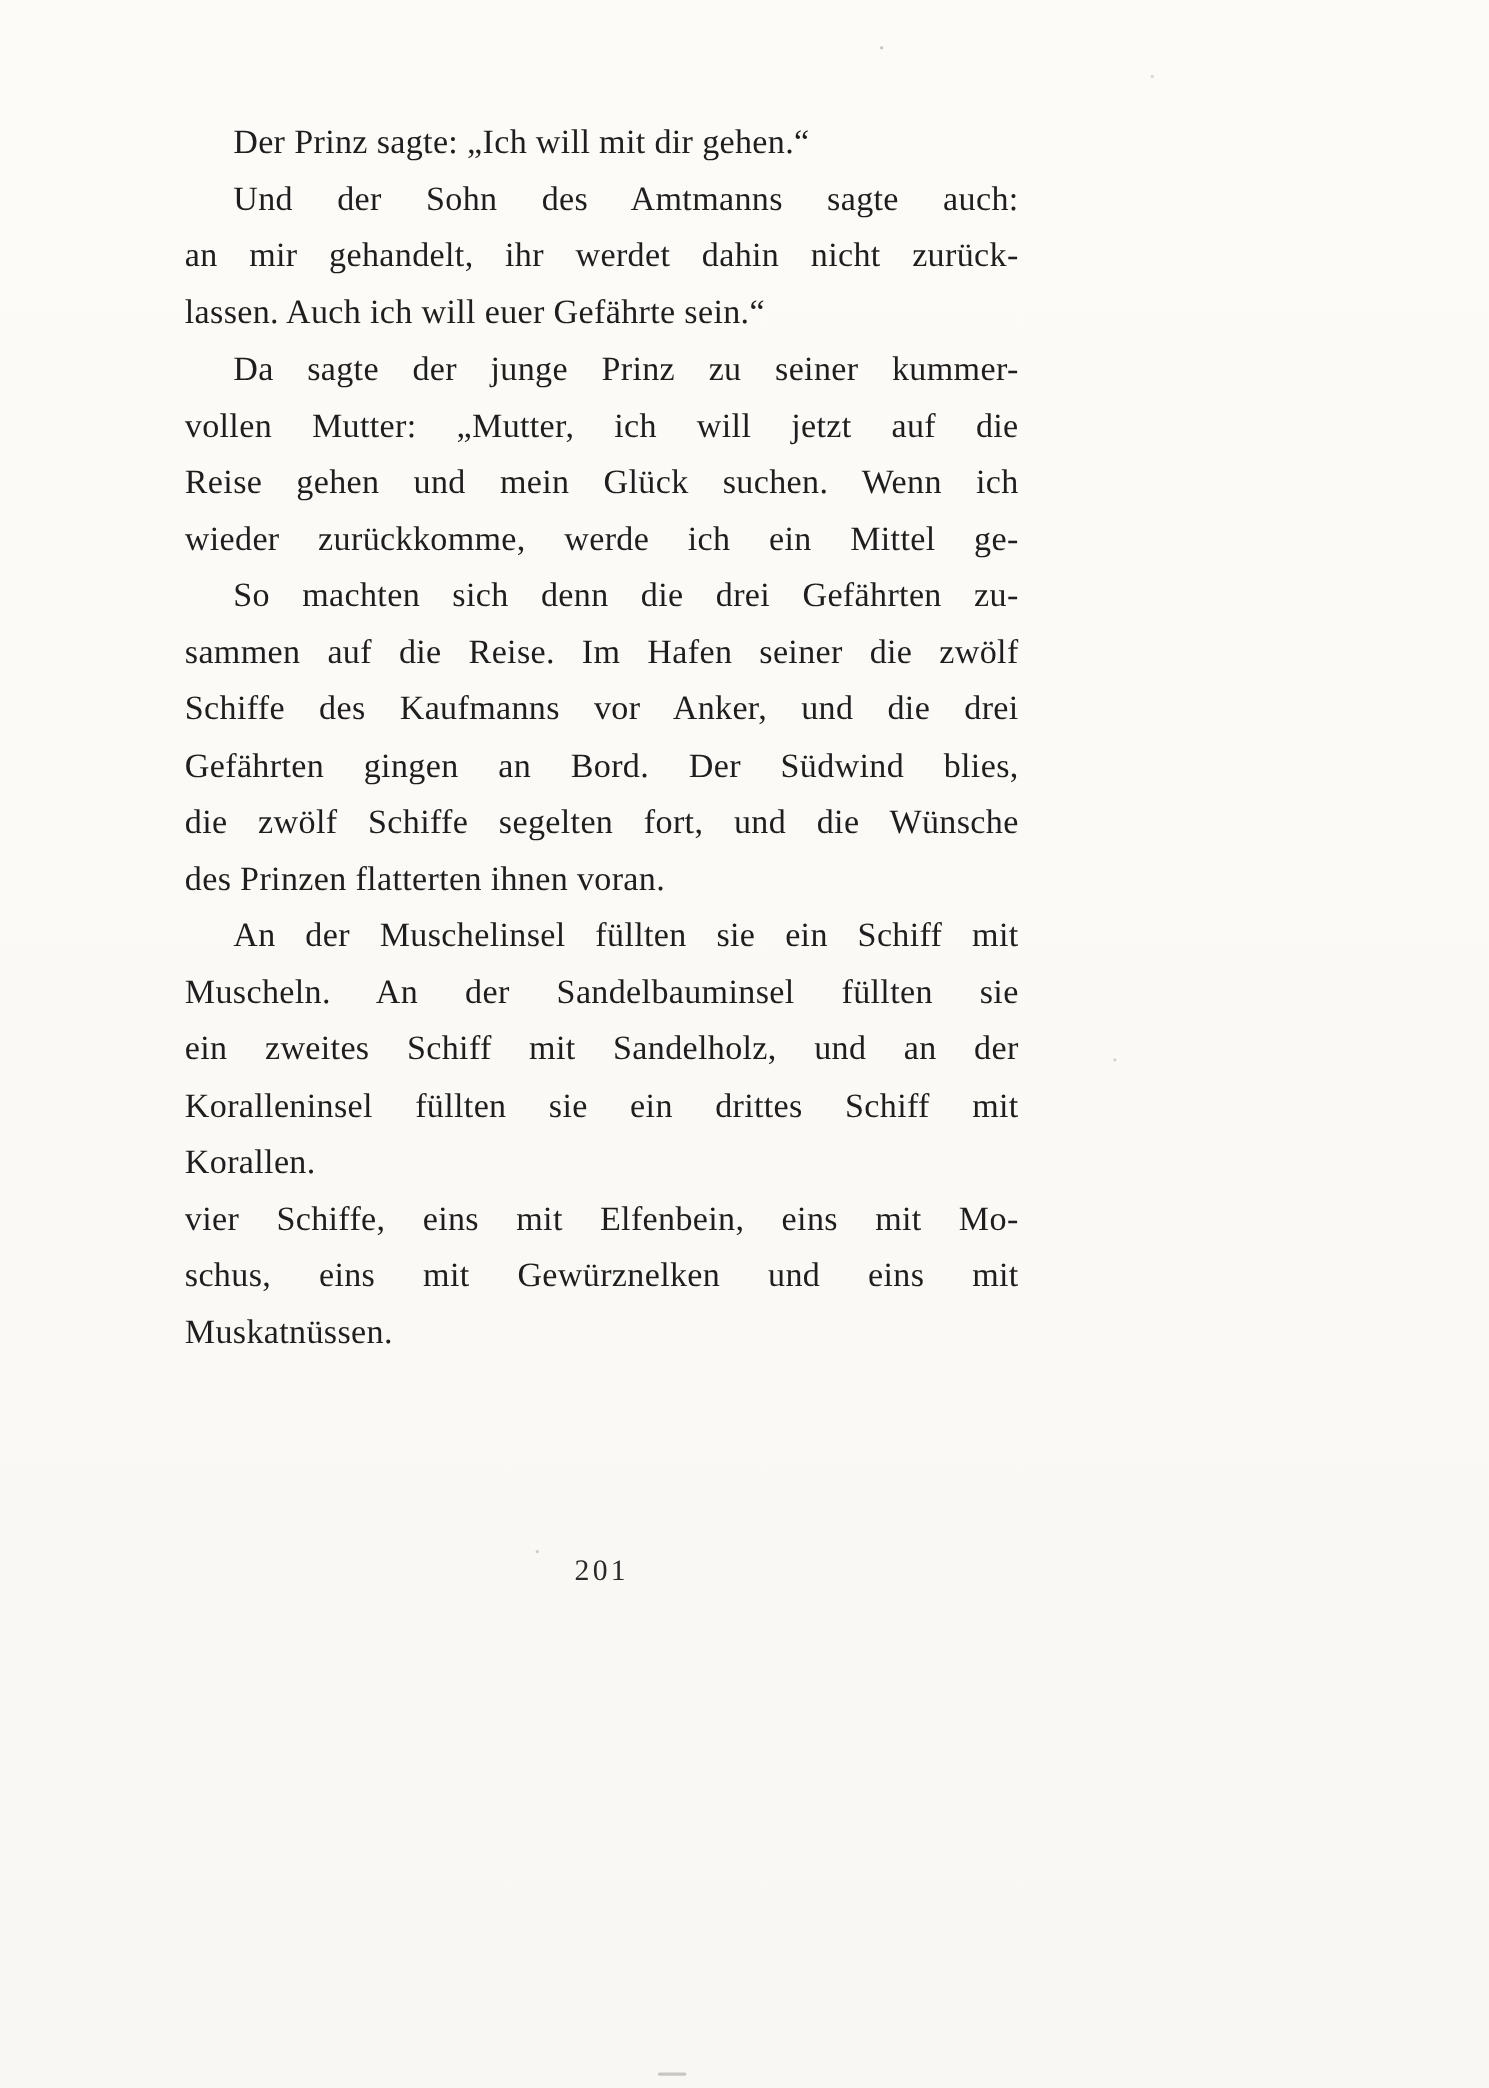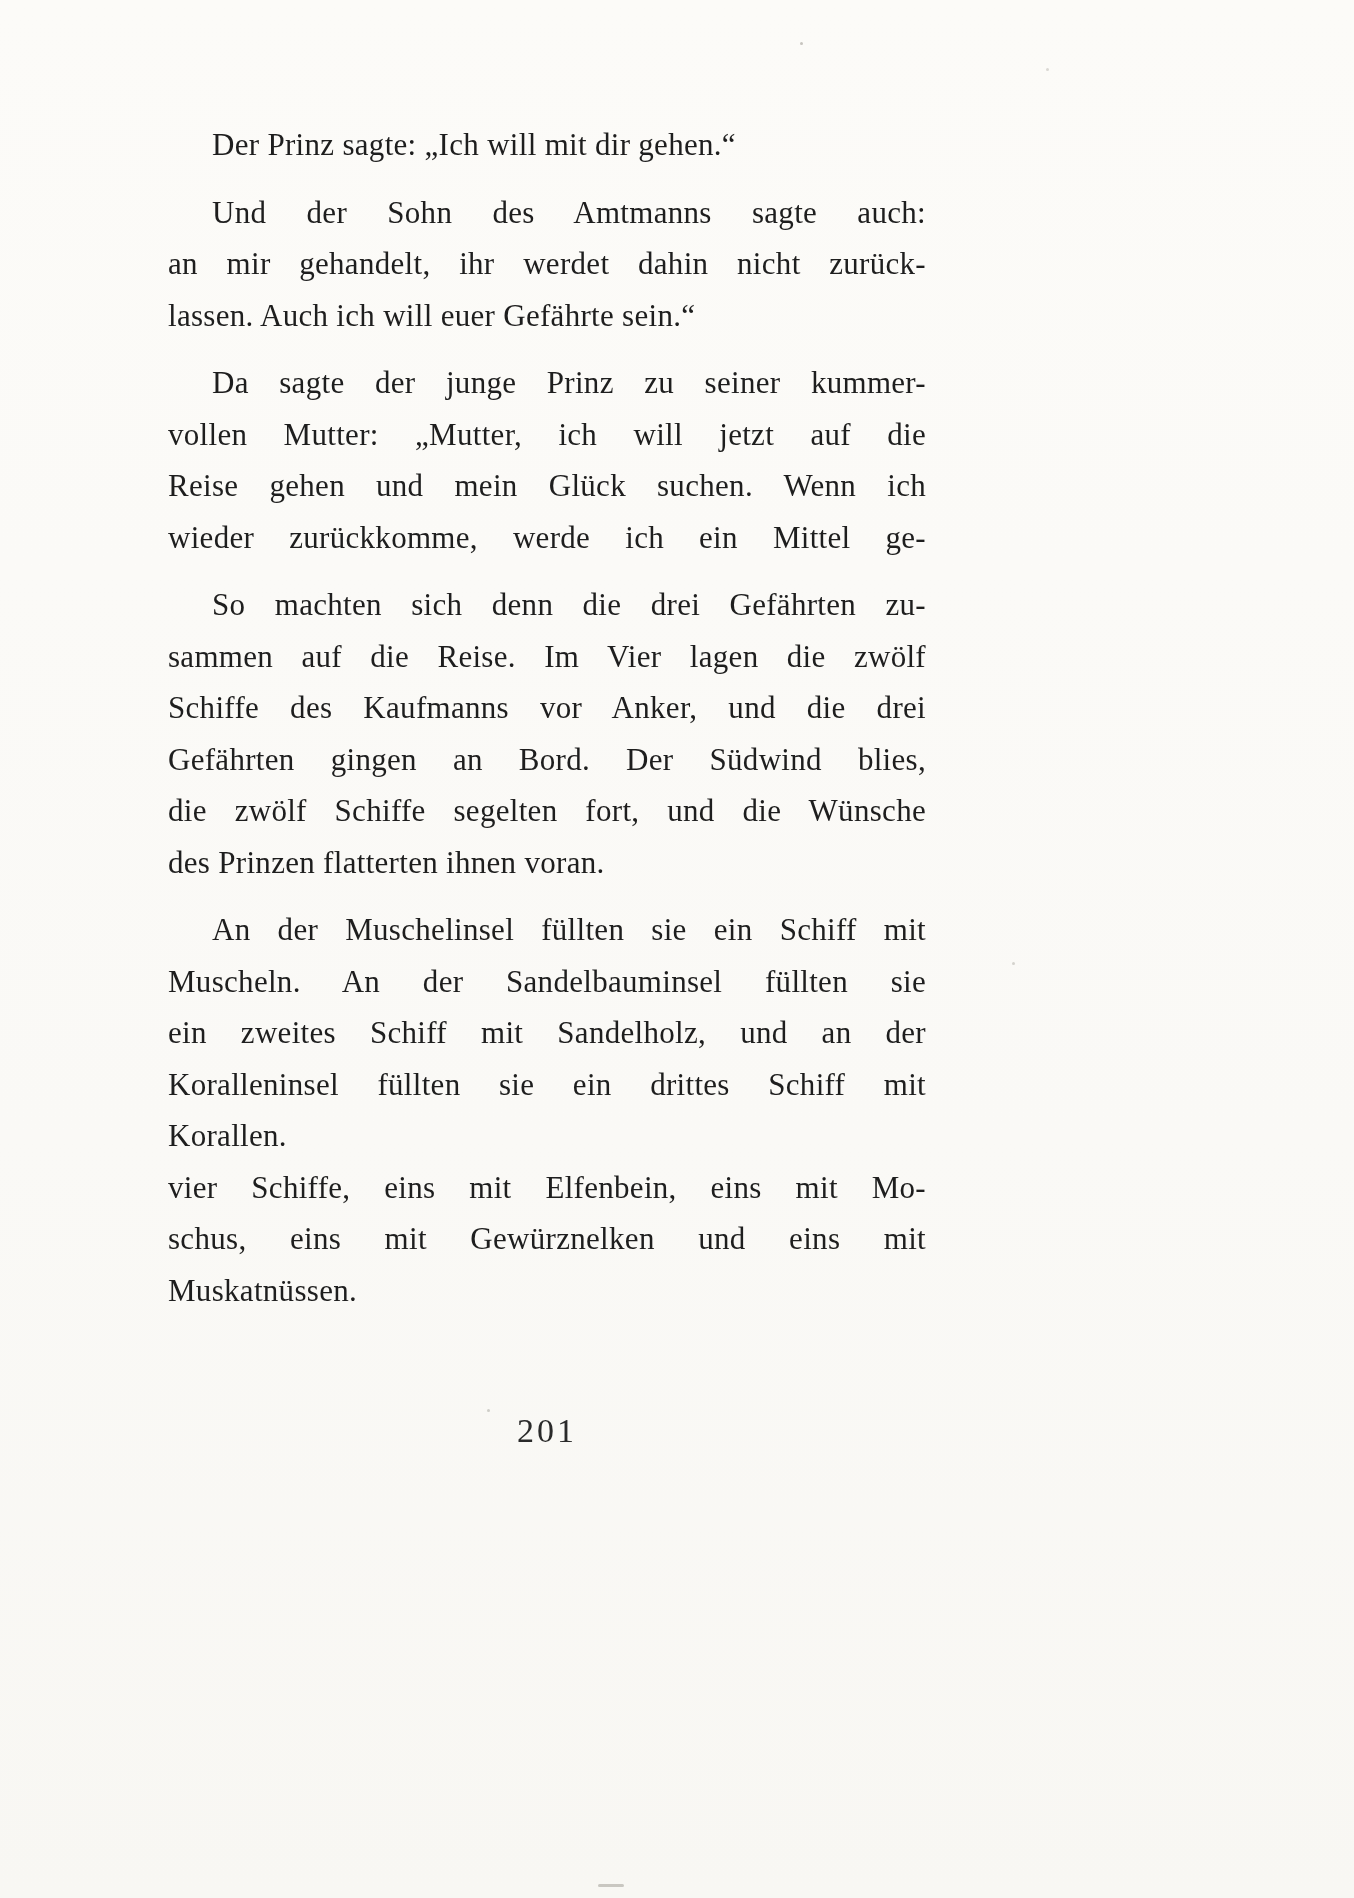--- a/index.html
+++ b/index.html
@@ -33,33 +33,32 @@
     margin: 0;
   }
   .line {
     text-align: justify;
     text-align-last: justify;
     height: 51.5px;
     overflow: hidden;
   }
   .line.first {
     padding-left: 44px;
-    margin-top: 16px;
   }
   .line.last {
     text-align: left;
     text-align-last: left;
   }
   .page-number {
     position: absolute;
     left: 168px;
     top: 1412px;
     width: 758px;
     text-align: center;
-    font-size: 34px;
+    font-size: 27px;
     letter-spacing: 3px;
     color: #2a2a2a;
     font-variant-numeric: oldstyle-nums;
   }
   .speck {
     position: absolute;
     background: #9a9890;
     border-radius: 50%;
     opacity: 0.55;
   }
@@ -83,21 +82,21 @@
         <div class="line last">lassen. Auch ich will euer Gefährte sein.“</div>
       </div>
       <div class="paragraph">
         <div class="line first">Da sagte der junge Prinz zu seiner kummer-</div>
         <div class="line">vollen Mutter: „Mutter, ich will jetzt auf die</div>
         <div class="line">Reise gehen und mein Glück suchen. Wenn ich</div>
         <div class="line">wieder zurückkomme, werde ich ein Mittel ge-</div>
       </div>
       <div class="paragraph">
         <div class="line first">So machten sich denn die drei Gefährten zu-</div>
-        <div class="line">sammen auf die Reise. Im Vier lagen die zwölf</div>
+        <div class="line">sammen auf die Reise. Im Hafen seiner die zwölf</div>
         <div class="line">Schiffe des Kaufmanns vor Anker, und die drei</div>
         <div class="line">Gefährten gingen an Bord. Der Südwind blies,</div>
         <div class="line">die zwölf Schiffe segelten fort, und die Wünsche</div>
         <div class="line last">des Prinzen flatterten ihnen voran.</div>
       </div>
       <div class="paragraph">
         <div class="line first">An der Muschelinsel füllten sie ein Schiff mit</div>
         <div class="line">Muscheln. An der Sandelbauminsel füllten sie</div>
         <div class="line">ein zweites Schiff mit Sandelholz, und an der</div>
         <div class="line">Koralleninsel füllten sie ein drittes Schiff mit</div>

